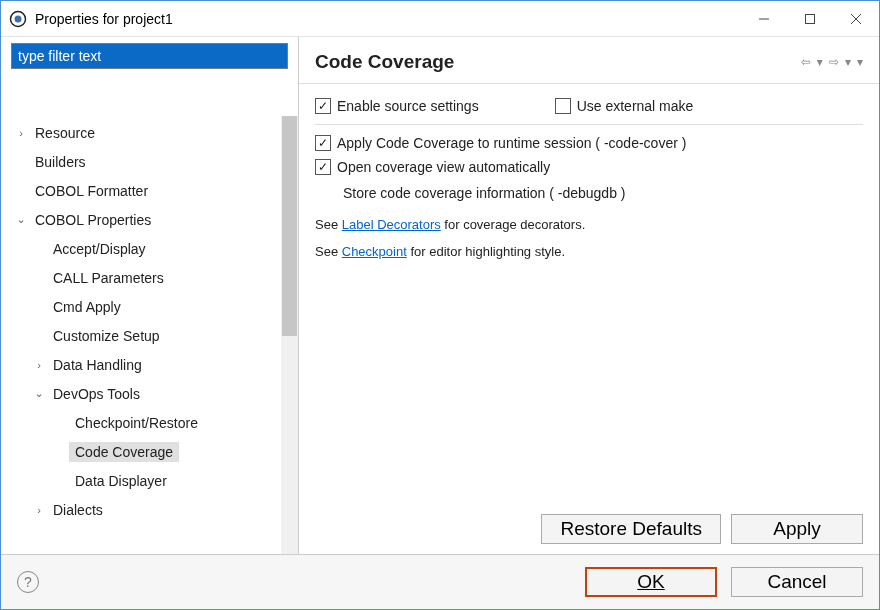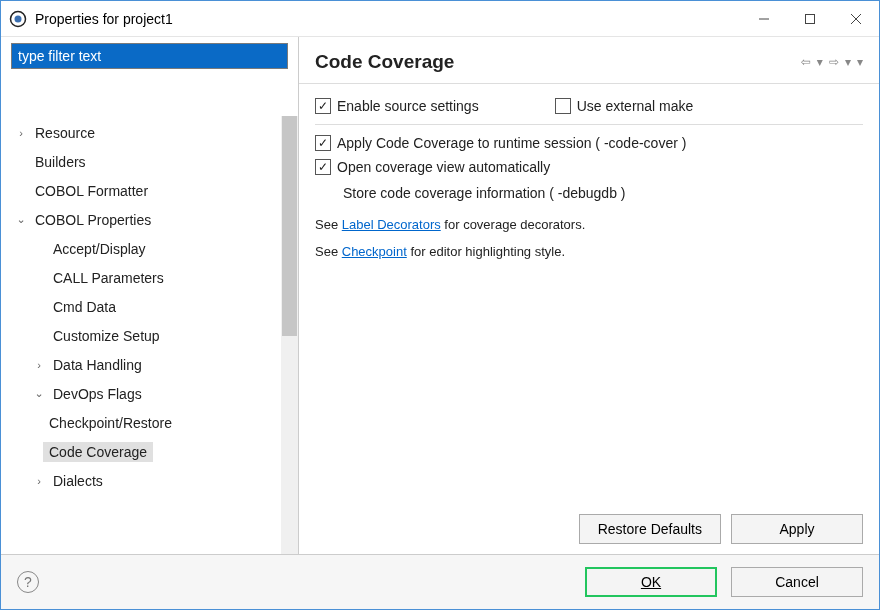--- a/index.html
+++ b/index.html
@@ -59,21 +59,21 @@
     height: 29px;
     padding-left: 10px;
     white-space: nowrap;
   }
   .tw { width: 16px; display: inline-flex; align-items: center; justify-content: center; color: #666; font-size: 11px; }
   .tw.blank { visibility: hidden; }
   .tree-label { padding: 2px 6px; text-align: center; }
   .tree-item.selected .tree-label { background: #e0e0e0; }
   .lvl-0 { padding-left: 12px; }
   .lvl-1 { padding-left: 30px; }
-  .lvl-2 { padding-left: 26px; }
+  .lvl-2 { padding-left: 52px; }
   .scrollbar {
     position: absolute; right: 0; top: 0; bottom: 0; width: 17px;
     background: #f0f0f0;
   }
   .scrollthumb {
     position: absolute; left: 1px; right: 1px; top: 0; height: 220px;
     background: #c6c6c6;
   }
   .right {
     flex: 1; display: flex; flex-direction: column;
@@ -105,25 +105,25 @@
     border: 1px solid #7a7a7a; height: 26px; padding: 2px 6px; font-family: inherit; font-size: 14px; width: 138px;
   }
   .para { padding: 6px 0; font-size: 13px; }
   .link { color: #0066cc; text-decoration: underline; }
   .right-buttons {
     display: flex; justify-content: flex-end; gap: 10px; padding: 10px 16px 10px 16px;
   }
   .btn {
     height: 30px; min-width: 132px;
     border: 1px solid #aaa; background: #f4f4f4;
-    font-family: inherit; font-size: 14px;
+    font-family: inherit; font-size: 19px;
     display: inline-flex; align-items: center; justify-content: center;
     padding: 0 18px;
   }
-  .btn.primary { border: 2px solid #22c55e; background: #f4f4f4; text-decoration: underline; }
+  .btn.primary { border: 2px solid #c2410c; background: #f4f4f4; text-decoration: underline; }
   .bottombar {
     border-top: 1px solid #ccc;
     padding: 12px 16px;
     display: flex; align-items: center;
     background: #f6f6f6;
   }
   .help-icon {
     width: 22px; height: 22px; border: 1.5px solid #888; border-radius: 50%;
     display: inline-flex; align-items: center; justify-content: center;
     color: #777; font-size: 14px;
@@ -190,41 +190,45 @@
             <div class="tree-item lvl-1">
               <span class="tw blank">›</span>
               <span class="tree-label">Accept/Display</span>
             </div>
             <div class="tree-item lvl-1">
               <span class="tw blank">›</span>
               <span class="tree-label">CALL Parameters</span>
             </div>
             <div class="tree-item lvl-1">
               <span class="tw blank">›</span>
-              <span class="tree-label">Cmd Data</span>
+              <span class="tree-label">Cmd Apply</span>
             </div>
             <div class="tree-item lvl-1">
               <span class="tw blank">›</span>
               <span class="tree-label">Customize Setup</span>
             </div>
             <div class="tree-item lvl-1">
               <span class="tw">›</span>
               <span class="tree-label">Data Handling</span>
             </div>
             <div class="tree-item lvl-1">
               <span class="tw">⌄</span>
-              <span class="tree-label">DevOps Flags</span>
+              <span class="tree-label">DevOps Tools</span>
             </div>
             <div class="tree-item lvl-2">
               <span class="tw blank">›</span>
               <span class="tree-label">Checkpoint/Restore</span>
             </div>
             <div class="tree-item lvl-2 selected">
               <span class="tw blank">›</span>
               <span class="tree-label">Code Coverage</span>
+            </div>
+            <div class="tree-item lvl-2">
+              <span class="tw blank">›</span>
+              <span class="tree-label">Data Displayer</span>
             </div>
             <div class="tree-item lvl-1">
               <span class="tw">›</span>
               <span class="tree-label">Dialects</span>
             </div>
           </div>
         <div class="scrollbar">
           <div class="scrollthumb"></div>
         </div>
       </div>

